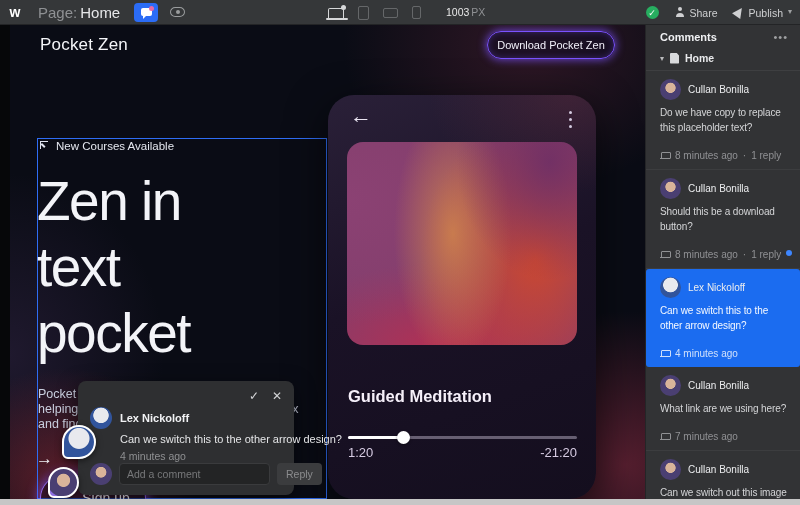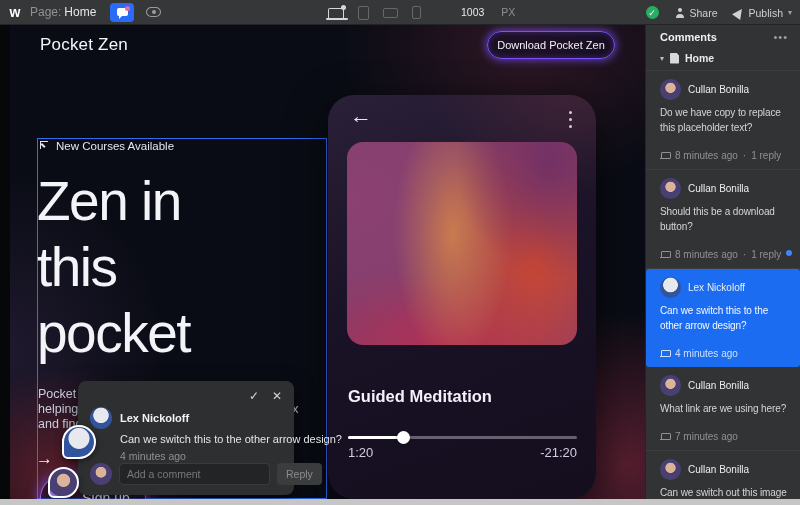--- a/index.html
+++ b/index.html
@@ -3,42 +3,42 @@
 <meta charset="utf-8">
 <style>
   * { margin:0; padding:0; box-sizing:border-box; }
   html,body { width:800px; height:505px; overflow:hidden; background:#0a0c15; }
   body { font-family:"Liberation Sans", sans-serif; }
   #app { position:relative; width:800px; height:505px; background:#060709; overflow:hidden; }
 
   
   #toolbar { position:absolute; left:0; top:0; width:800px; height:25px; background:#353739; border-bottom:1px solid #232426; display:flex; align-items:center; z-index:90; }
   .tb-logo { width:30px; text-align:center; color:#fff; font-size:14px; font-weight:bold; }
-  .tb-page { font-size:12px; color:#8f9194; margin-left:0; white-space:nowrap; }
+  .tb-page { font-size:15px; color:#8f9194; margin-left:8px; white-space:nowrap; }
   .tb-page b { color:#e6e7e9; font-weight:normal; margin-left:3px; }
   .tb-comment-btn { margin-left:14px; width:24px; height:19px; background:#2b6cf6; border-radius:4px; display:flex; align-items:center; justify-content:center; position:relative; }
   .bubble { width:11px; height:8px; background:#fff; border-radius:2px; position:relative; }
   .bubble:after { content:""; position:absolute; left:2px; bottom:-3px; border:3px solid transparent; border-top-color:#fff; border-left-color:#fff; }
   .bubble .dot { position:absolute; right:-2px; top:-2px; width:5px; height:5px; border-radius:50%; background:#e86aa6; }
   .tb-eye { margin-left:12px; width:15px; height:10px; border:1.5px solid #9a9c9e; border-radius:70% 70% 70% 70%/100% 100% 100% 100%; position:relative; }
   .tb-eye:after { content:""; position:absolute; left:50%; top:50%; transform:translate(-50%,-50%); width:4px; height:4px; background:#9a9c9e; border-radius:50%; }
   .tb-devices { position:absolute; left:328px; top:0; height:25px; display:flex; align-items:center; gap:14px; }
   .dev { position:relative; opacity:.55; }
   .dev.active { opacity:1; }
   .dev-laptop { width:16px; height:10px; border:1.5px solid #d6d7d9; border-bottom:none; border-radius:2px 2px 0 0; }
   .dev-laptop:after { content:""; position:absolute; left:-3px; bottom:-2px; width:22px; height:2px; background:#d6d7d9; border-radius:1px; }
   .dev-laptop .star { position:absolute; right:-3px; top:-4px; width:5px; height:5px; background:#d6d7d9; border-radius:50%; }
   .dev-tablet { width:11px; height:14px; border:1.5px solid #8d8f92; border-radius:2px; }
   .dev-land { width:15px; height:10px; border:1.5px solid #8d8f92; border-radius:2px; }
   .dev-phone { width:9px; height:13px; border:1.5px solid #8d8f92; border-radius:2px; }
   .tb-width { position:absolute; left:444px; top:6px; font-size:10.5px; color:#e8e8e8; }
-  .tb-width span { color:#8f9194; margin-left:17px; }
+  .tb-width span { color:#8f9194; margin-left:2px; }
   .tb-right { position:absolute; right:8px; top:0; height:25px; display:flex; align-items:center; gap:16px; }
   .ok-circle { width:13px; height:13px; border-radius:50%; background:#27ae60; color:#fff; font-size:9px; display:flex; align-items:center; justify-content:center; }
-  .tb-item { display:flex; align-items:center; gap:5px; color:#cfd0d2; font-size:10.5px; }
+  .tb-item { display:flex; gap:5px; color:#cfd0d2; font-size:10.5px; }
   .icon-person { width:10px; height:10px; position:relative; }
   .icon-person:before { content:""; position:absolute; left:3px; top:0; width:4px; height:4px; border-radius:50%; background:#cfd0d2; }
   .icon-person:after { content:""; position:absolute; left:1px; bottom:0; width:8px; height:4px; border-radius:4px 4px 0 0; background:#cfd0d2; }
   .icon-plane { width:0; height:0; border-left:5px solid transparent; border-right:5px solid transparent; border-bottom:10px solid #cfd0d2; transform:rotate(35deg); }
   .chev { font-size:8px; color:#9fa1a3; }
 
   
   #canvas { position:absolute; left:10px; top:25px; width:635px; height:474px; overflow:hidden;
     background:
       radial-gradient(190px 160px at 55px 455px, rgba(155,42,52,.55), transparent 70%),
@@ -176,21 +176,21 @@
   <div id="canvas">
     <div class="site-logo">Pocket Zen</div>
     <div class="dl-btn">Download Pocket Zen</div>
 
     <div class="selection">
       <div class="sel-corner"></div>
     </div>
     <div class="eyebrow">New Courses Available</div>
     <div class="hero-h">
       <div>Zen in</div>
-      <div>this</div>
+      <div>text</div>
       <div>pocket</div>
     </div>
     <div class="hero-p">
       <div>Pocket Zen is the meditation app</div>
       <div>helping you slow down, take a breath and relax</div>
       <div>and find your calm.</div>
     </div>
     <div class="hero-arrow">→</div>
     <div class="signup-btn">Sign up</div>
 

